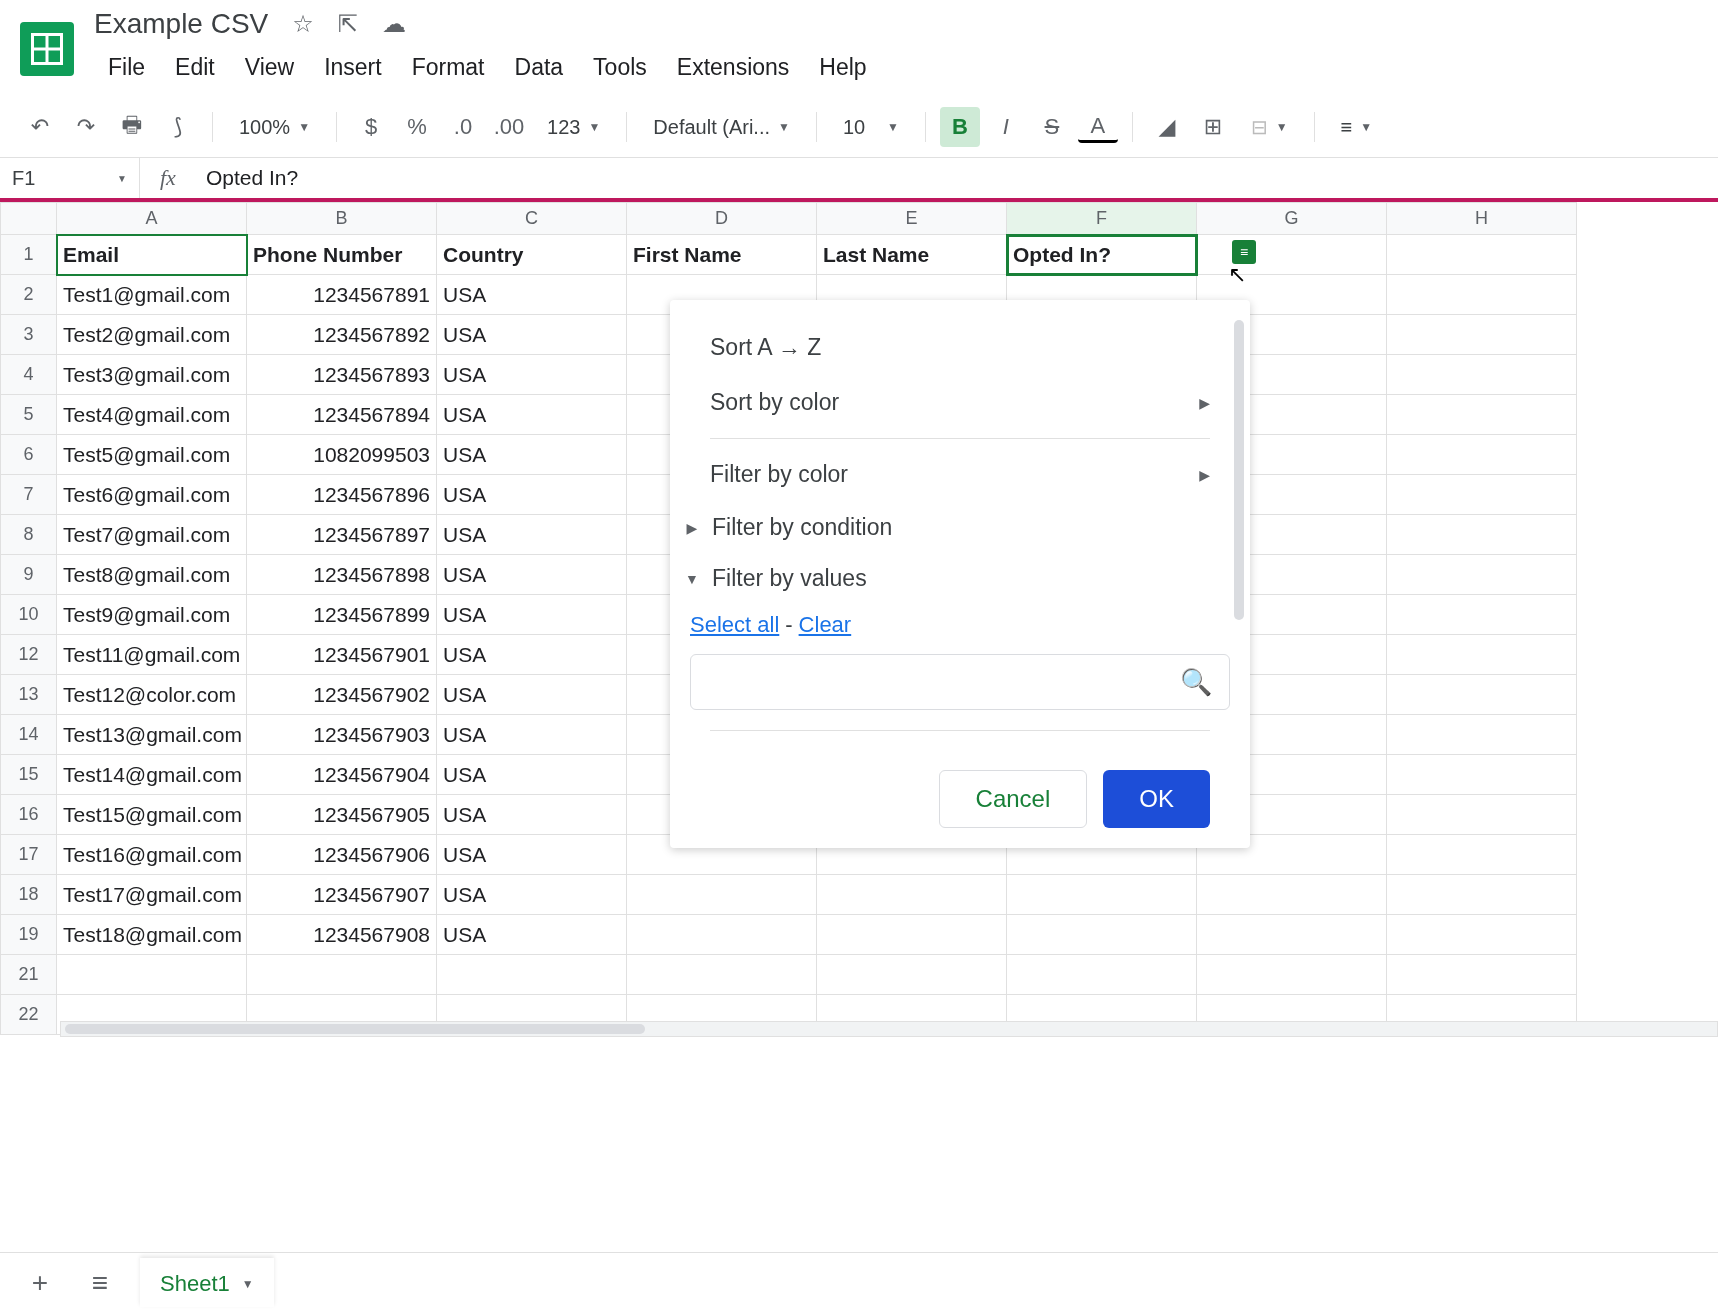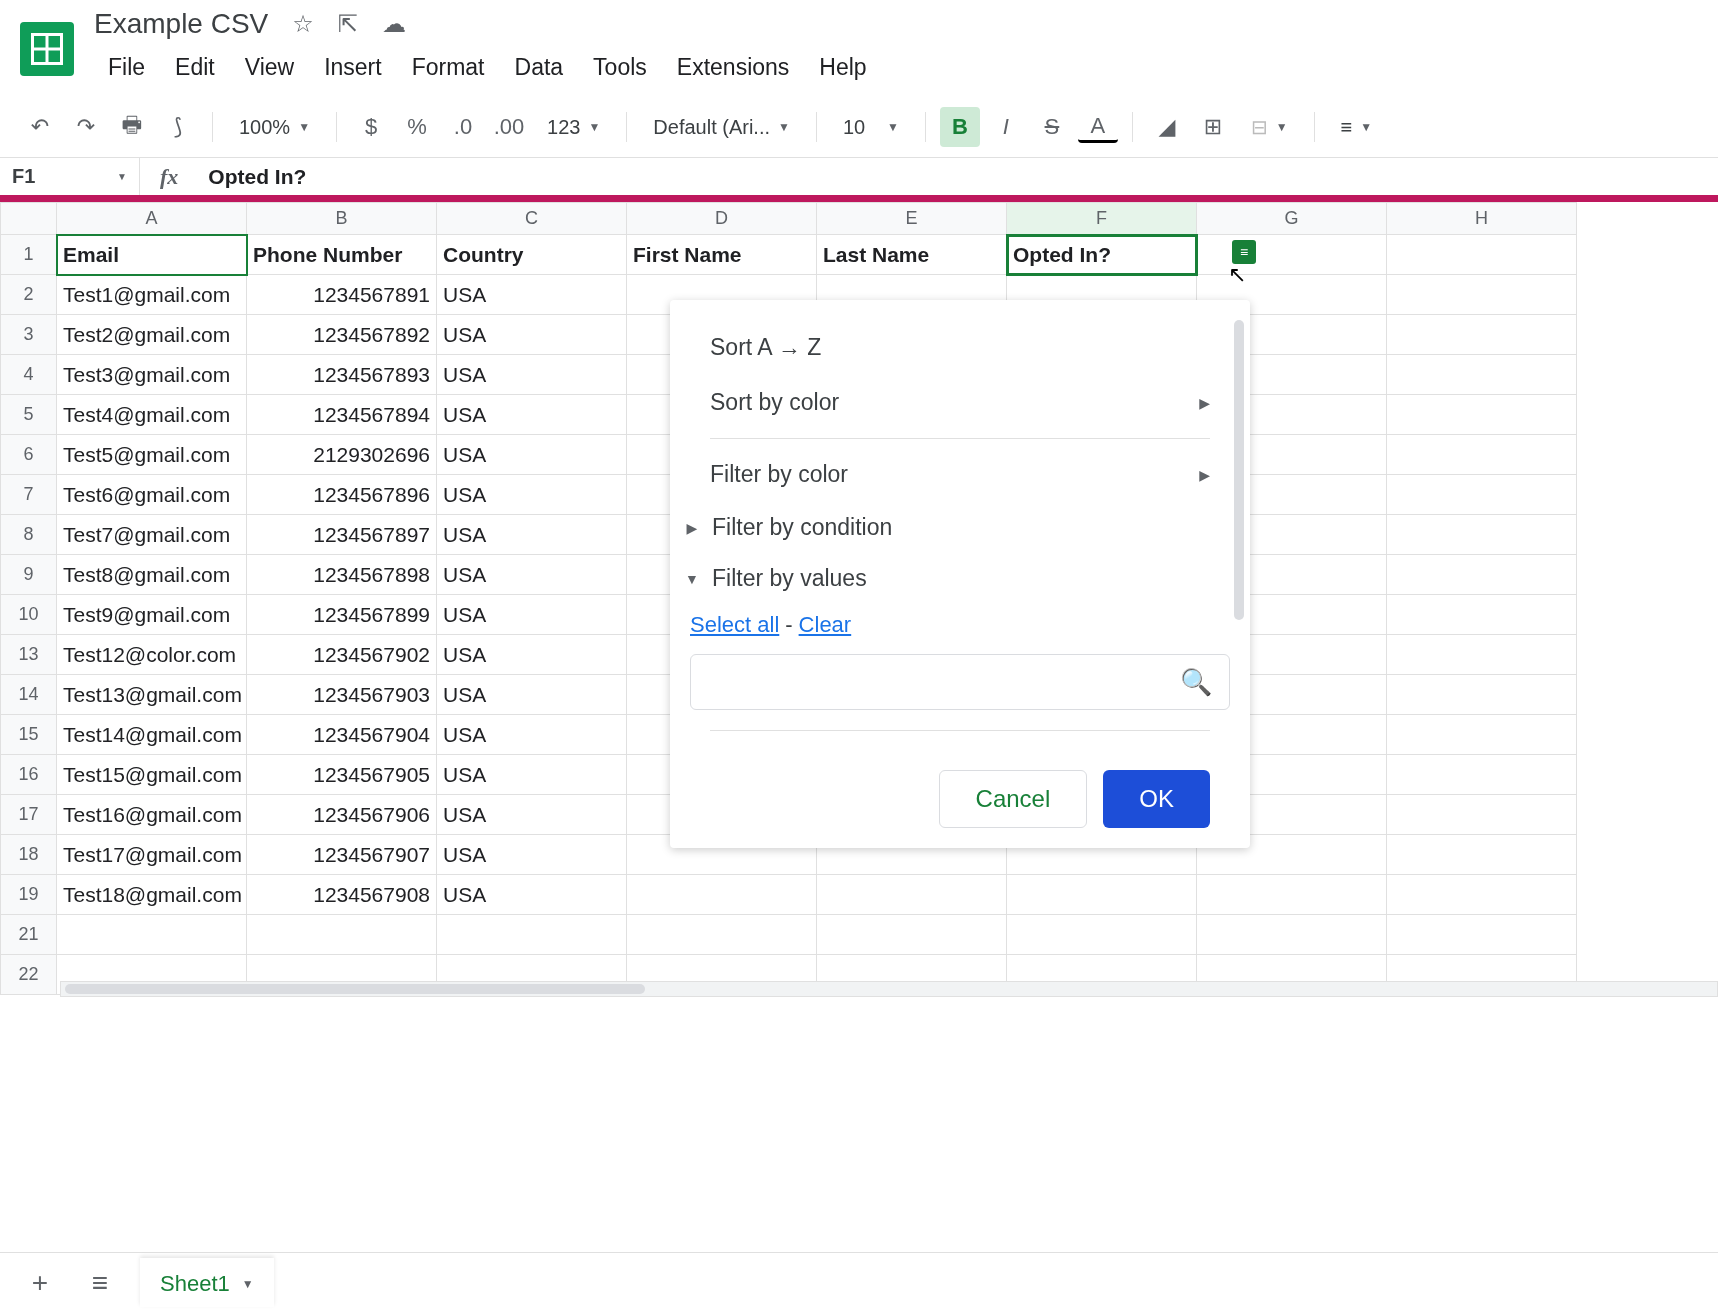--- a/index.html
+++ b/index.html
@@ -22,21 +22,21 @@
 
 .toolbar { display: flex; align-items: center; padding: 10px 20px; gap: 6px; border-bottom: 1px solid #e0e0e0; margin-top: 8px; }
 .tb-btn { width: 40px; height: 40px; display: flex; align-items: center; justify-content: center; color: #5f6368; font-size: 22px; cursor: pointer; border-radius: 4px; }
 .tb-btn.active { background: #ceead6; color: #188038; }
 .tb-sep { width: 1px; height: 30px; background: #e0e0e0; margin: 0 8px; }
 .tb-combo { display: flex; align-items: center; gap: 8px; padding: 0 12px; font-size: 20px; color: #3c4043; cursor: pointer; }
 .tb-combo .caret { font-size: 12px; color: #5f6368; }
 .font-combo { min-width: 160px; }
 
 
-.formula-bar { display: flex; align-items: center; border-bottom: 7px solid #be185d; height: 44px; font-weight: bold; }
+.formula-bar { display: flex; align-items: center; border-bottom: 4px solid #be185d; height: 44px; }
 .name-box { width: 140px; display: flex; align-items: center; justify-content: space-between; padding: 0 12px; font-size: 20px; color: #3c4043; border-right: 1px solid #e0e0e0; height: 100%; }
 .fx { font-style: italic; font-family: serif; font-size: 22px; color: #5f6368; padding: 0 20px; }
 .formula-input { font-size: 21px; color: #202124; padding-left: 10px; }
 
 
 .grid-container { position: relative; }
 .grid { border-collapse: collapse; }
 .grid th.corner { width: 56px; height: 32px; background: #f8f9fa; border: 1px solid #e0e0e0; }
 .grid th.col-header { background: #f8f9fa; border: 1px solid #e0e0e0; font-weight: 400; color: #5f6368; font-size: 18px; height: 32px; text-align: center; }
 .grid th.row-header { background: #f8f9fa; border: 1px solid #e0e0e0; font-weight: 400; color: #5f6368; font-size: 18px; width: 56px; text-align: center; }
@@ -246,21 +246,21 @@
           <td class="col-C" style="">USA</td>
           <td class="col-D" style=""></td>
           <td class="col-E" style=""></td>
           <td class="col-F" style=""></td>
           <td class="col-G" style=""></td>
           <td class="col-H" style=""></td>
         </tr>
         <tr>
           <th class="row-header">6</th>
           <td class="col-A" style="max-width:186px;overflow:hidden;text-overflow:clip">Test5@gmail.com</td>
-          <td class="col-B col-B-cell" style="">2129302696</td>
+          <td class="col-B col-B-cell" style="">1082099503</td>
           <td class="col-C" style="">USA</td>
           <td class="col-D" style=""></td>
           <td class="col-E" style=""></td>
           <td class="col-F" style=""></td>
           <td class="col-G" style=""></td>
           <td class="col-H" style=""></td>
         </tr>
         <tr>
           <th class="row-header">7</th>
           <td class="col-A" style="max-width:186px;overflow:hidden;text-overflow:clip">Test6@gmail.com</td>
@@ -291,20 +291,31 @@
           <td class="col-D" style=""></td>
           <td class="col-E" style=""></td>
           <td class="col-F" style=""></td>
           <td class="col-G" style=""></td>
           <td class="col-H" style=""></td>
         </tr>
         <tr>
           <th class="row-header">10</th>
           <td class="col-A" style="max-width:186px;overflow:hidden;text-overflow:clip">Test9@gmail.com</td>
           <td class="col-B col-B-cell" style="">1234567899</td>
+          <td class="col-C" style="">USA</td>
+          <td class="col-D" style=""></td>
+          <td class="col-E" style=""></td>
+          <td class="col-F" style=""></td>
+          <td class="col-G" style=""></td>
+          <td class="col-H" style=""></td>
+        </tr>
+        <tr>
+          <th class="row-header">12</th>
+          <td class="col-A" style="max-width:186px;overflow:hidden;text-overflow:clip">Test11@gmail.com</td>
+          <td class="col-B col-B-cell" style="">1234567901</td>
           <td class="col-C" style="">USA</td>
           <td class="col-D" style=""></td>
           <td class="col-E" style=""></td>
           <td class="col-F" style=""></td>
           <td class="col-G" style=""></td>
           <td class="col-H" style=""></td>
         </tr>
         <tr>
           <th class="row-header">13</th>
           <td class="col-A" style="max-width:186px;overflow:hidden;text-overflow:clip">Test12@color.com</td>

